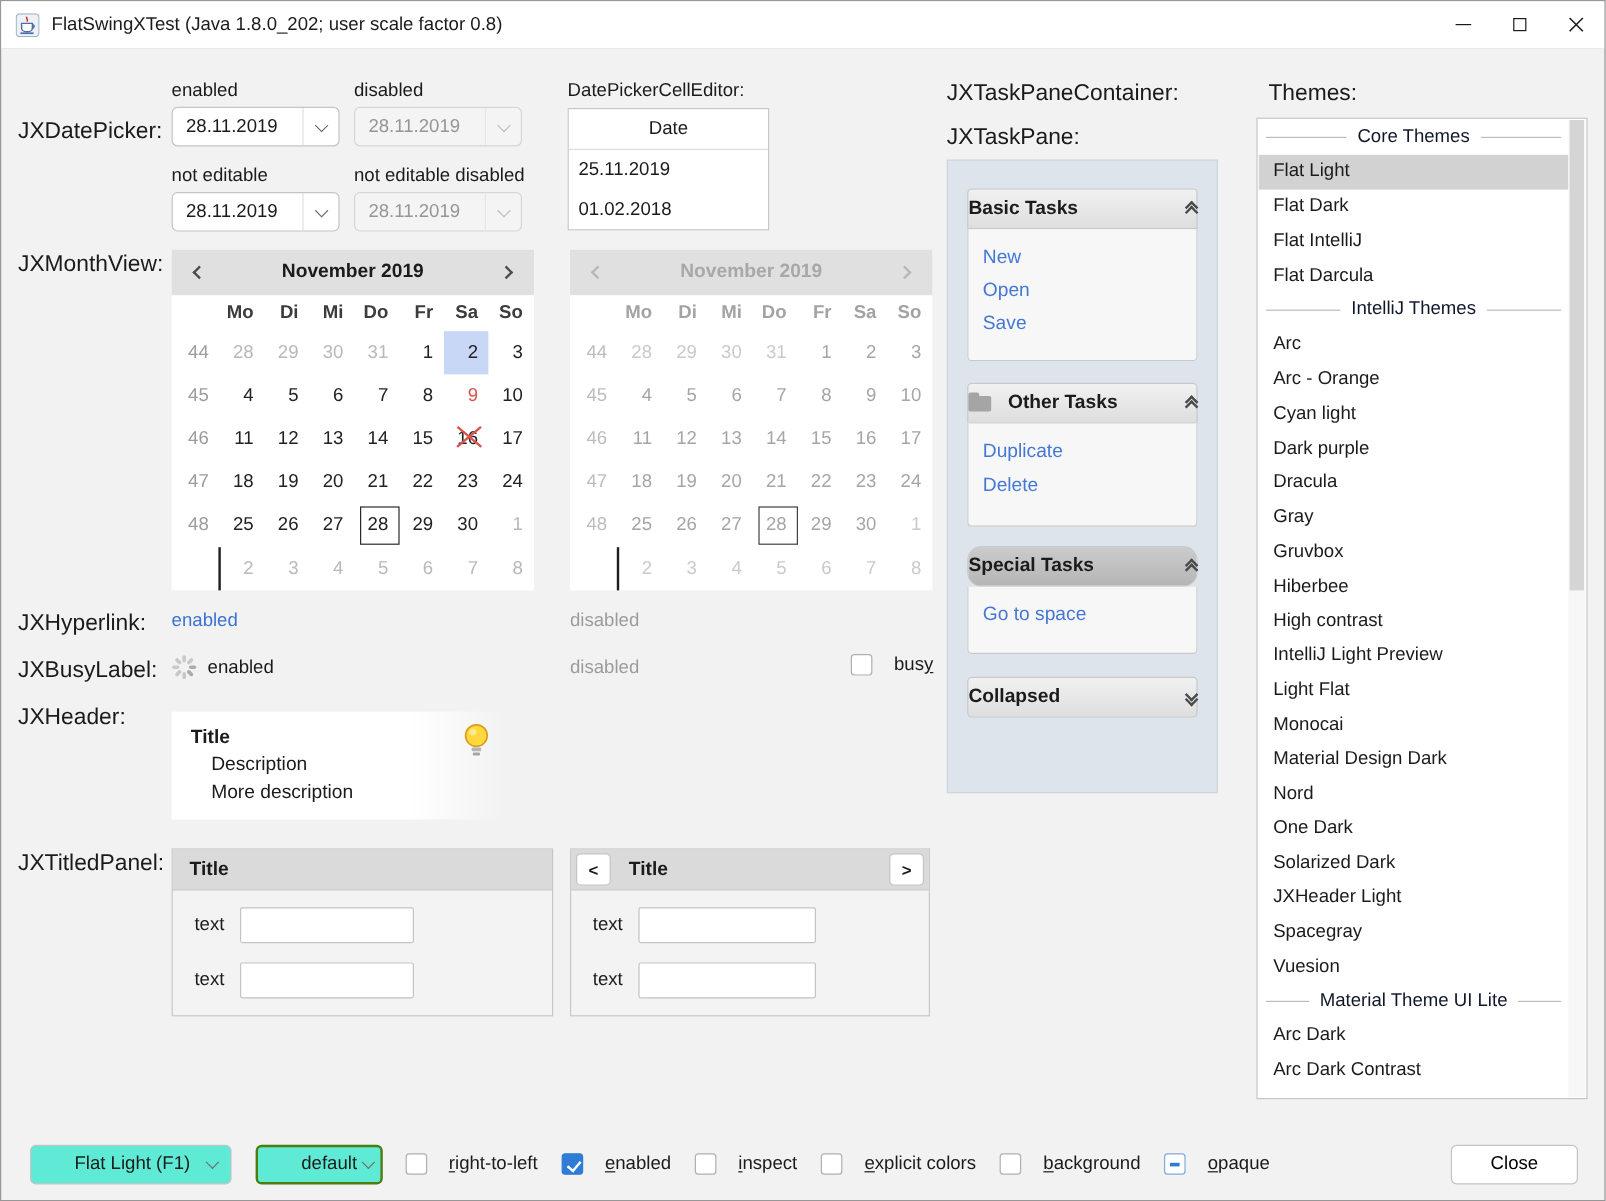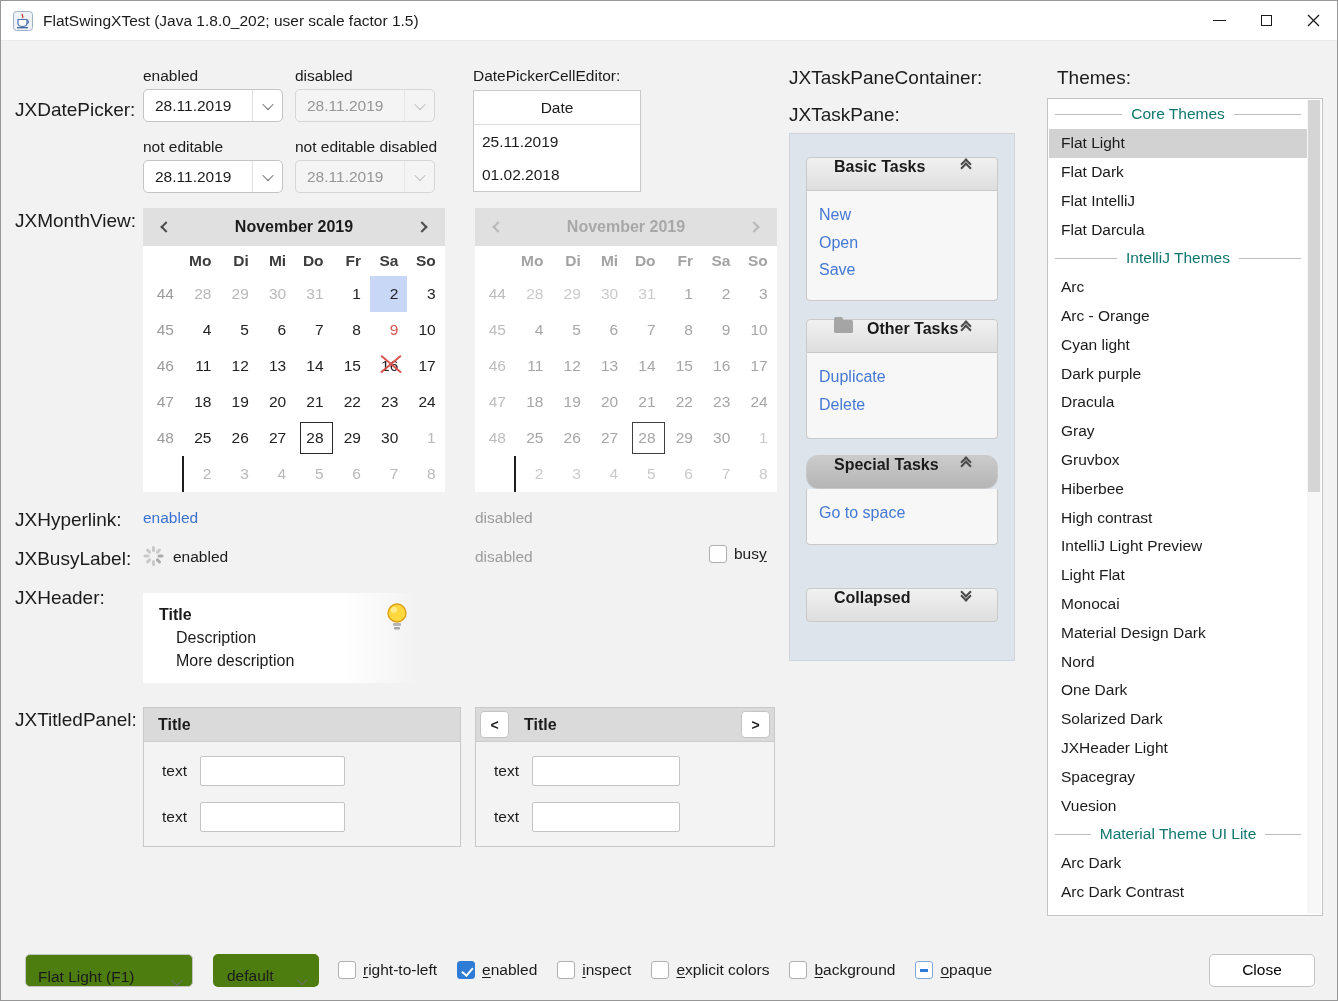--- a/index.html
+++ b/index.html
@@ -62,21 +62,21 @@
   .cal.disabled .day.lead { color:#cacaca; }
   .cal.disabled .day.today::after { border-color:#3f3f3f; }
 
   
   .hlink { position:absolute; font-size:15.5px; color:#3b72d3; }
   .graytext { position:absolute; font-size:15.5px; color:#9c9c9c; }
   .plaintext { position:absolute; font-size:15.5px; }
   .spinner { position:absolute; width:22px; height:22px; }
   .spinner i { position:absolute; left:9.5px; top:1px; width:3px; height:6px; border-radius:2px; background:#c9c9c9; transform-origin:1.5px 10px; }
   .spinner i:nth-child(3), .spinner i:nth-child(4) { background:#ababab; }
-  .cbgroup { display:flex; align-items:flex-end; gap:7px; }
+  .cbgroup { display:flex; align-items:flex-end; gap:18px; }
   .cb { width:18px; height:18px; border:1px solid #b0b0b0; border-radius:3px; background:#fff; flex:0 0 auto; position:relative; }
   .cb.checked { background:#2f7cd6; border-color:#2f7cd6; }
   .cb.checked::after { content:""; position:absolute; left:6px; top:2.5px; width:4.5px; height:9px; border-right:2px solid #fff; border-bottom:2px solid #fff; transform:rotate(40deg); }
   .cb.indet { border-color:#7fa9dd; }
   .cb.indet::after { content:""; position:absolute; left:4px; top:7px; width:8px; height:3px; background:#2f7cd6; }
   .cblabel { font-size:15.5px; white-space:nowrap; }
   .cblabel u { text-underline-offset:2px; }
 
   
   .jxheader { position:absolute; background:linear-gradient(90deg, #ffffff 72%, #f2f2f2 100%); padding:13px 0 0 16px; }
@@ -90,48 +90,48 @@
   .tbar.withbtns { padding:0 4px; }
   .tbtn { width:29px; height:27px; background:#fff; border:1px solid #c4c4c4; border-radius:4px; display:flex; align-items:center; justify-content:center; font-size:14px; }
   .tbar .ttl2 { margin-left:15px; }
   .tbtn.next { margin-left:auto; }
   .trow { display:flex; align-items:center; margin:14px 0 0 18px; gap:13px; font-size:15.5px; }
   .trow input { width:145px; height:30px; border:1px solid #c4c4c4; border-radius:2px; background:#fff; outline:none; font:inherit; padding:0 6px; }
   .tpanel.right .trow input { width:148px; }
 
   
   .tp-container { position:absolute; background:#dde4eb; border:1px solid #cdd5dd; }
-  .tp-header { position:absolute; left:16px; width:192px; height:34px; background:linear-gradient(#f1f1f1,#dedede); border:1px solid #c9c9c9; border-radius:4px 4px 0 0; display:flex; padding:0 27px; font-weight:bold; font-size:16px; }
+  .tp-header { position:absolute; left:16px; width:192px; height:34px; background:linear-gradient(#f1f1f1,#dedede); border:1px solid #c9c9c9; border-radius:4px 4px 0 0; display:flex; align-items:center; padding:0 0; font-weight:bold; font-size:16px; }
   .tp-header.special { background:linear-gradient(#cbcbcb,#b5b5b5);border-radius:12px; }
-  .tp-header.rounded { border-radius:4px;margin-top:24px; }
+  .tp-header.rounded { border-radius:4px; }
   .tp-content { position:absolute; left:16px; width:192px; background:#f7f7f7; border:1px solid #c9c9c9; border-top:none; border-radius:0 0 4px 4px; padding:10px 0 0 12px; }
   .tplink { display:block; font-size:16px; color:#4478d4; line-height:27.5px; text-decoration:none; }
   .dchev { margin-left:auto; display:flex; flex-direction:column; align-items:center; }
   .dchev i { width:8px; height:8px; border-left:2px solid #4a4a4a; border-top:2px solid #4a4a4a; }
   .dchev.up i { transform:rotate(45deg); margin-top:-4px; }
   .dchev.up i:first-child { margin-top:2px; }
   .dchev.down i { transform:rotate(225deg); margin-top:-4px; }
   .dchev.down i:first-child { margin-top:-1px; }
   .folder { width:19px; height:13px; background:#a5a5a5; border-radius:1.5px; position:relative; margin-right:14px; }
   .folder::before { content:""; position:absolute; top:-3px; left:0; width:9px; height:4px; background:#a5a5a5; border-radius:2px 2px 0 0; }
 
   
   .themelist { position:absolute; background:#fff; border:1px solid #c4c4c4; overflow:hidden; }
   .titems { position:absolute; top:1px; left:1px; right:15px; }
   .titem { height:28.8px; display:flex; align-items:center; font-size:15.5px; }
   .titem.item { padding-left:12px; }
   .titem.sel { background:#d2d2d2; }
-  .titem.sep { color:#0f766e; gap:9px; padding:0 6px; }
+  .titem.sep { color:#0f172a; gap:9px; padding:0 6px; }
   .titem.sep .ln { flex:1; height:1px; background:#bcbcbc; }
   .sb { position:absolute; top:1px; right:1px; bottom:1px; width:14px; background:#f7f7f7; }
   .sb .thumb { position:absolute; top:0; left:1px; right:1px; height:392px; background:#d5d5d5; }
 
   
   .bottombar { position:absolute; left:0; right:0; bottom:0; height:60px; display:flex; align-items:center; padding:0 22px 0 24px; }
-  .combo { height:33px; background:#4d7c0f; border:1px solid #c4c4c4; border-radius:5px; display:flex; align-items:flex-end; font-size:15.5px; }
+  .combo { height:33px; background:#5eead4; border:1px solid #c4c4c4; border-radius:5px; display:flex; align-items:center; font-size:15.5px;padding-left:24px; }
   .combo .cval { flex:1; padding-left:12px; white-space:nowrap; }
   .combo .cbtn { width:30px; display:flex; align-items:center; justify-content:center; }
   .combo.focus { border:2px solid #4d7c0f; }
   #combo-theme { width:168px; }
   #combo-variant { width:106px; margin-left:20px; }
   .cbrow { display:flex; align-items:center; gap:20px; margin-left:19px; }
   .btn-close { margin-left:auto; width:106px; height:33px; background:#fff; border:1px solid #c4c4c4; border-radius:5px; font:inherit; font-size:15.5px; display:flex; align-items:center; justify-content:center; }
 
   
   #lbl-dp{left:14px;top:58px} #lbl-mv{left:14px;top:169px} #lbl-hl{left:14px;top:468px}
@@ -162,21 +162,21 @@
   <div class="titlebar">
     <span class="appicon">
       <svg width="20" height="20" viewBox="0 0 20 20">
         <rect x="0.5" y="0.5" width="19" height="19" rx="3" fill="#eef2f7" stroke="#9fb2c6"></rect>
         <path d="M9.5 3 C8 4.5 11 5 9.5 7" fill="none" stroke="#c0392b" stroke-width="1.3"></path>
         <path d="M5 8.5 h9 v4 a4.5 3 0 0 1 -9 0 z" fill="#fff" stroke="#4a6ea9" stroke-width="1.2"></path>
         <path d="M14 9.5 c2 0 2 3 -0.5 3" fill="none" stroke="#4a6ea9" stroke-width="1.2"></path>
         <rect x="4" y="16" width="11" height="1.4" fill="#4a6ea9"></rect>
       </svg>
     </span>
-    <span class="wtitle">FlatSwingXTest (Java 1.8.0_202;  user scale factor 1.5)</span>
+    <span class="wtitle">FlatSwingXTest (Java 1.8.0_202;  user scale factor 0.8)</span>
     <div class="winbtns">
       <div class="winbtn">
           <span class="glyph-min"></span>
         </div>
       <div class="winbtn">
           <span class="glyph-max"></span>
         </div>
       <div class="winbtn">
         <svg width="13" height="13" viewBox="0 0 13 13">
             <path d="M1 1 L12 12 M12 1 L1 12" stroke="#1b1b1b" stroke-width="1.3"></path>

